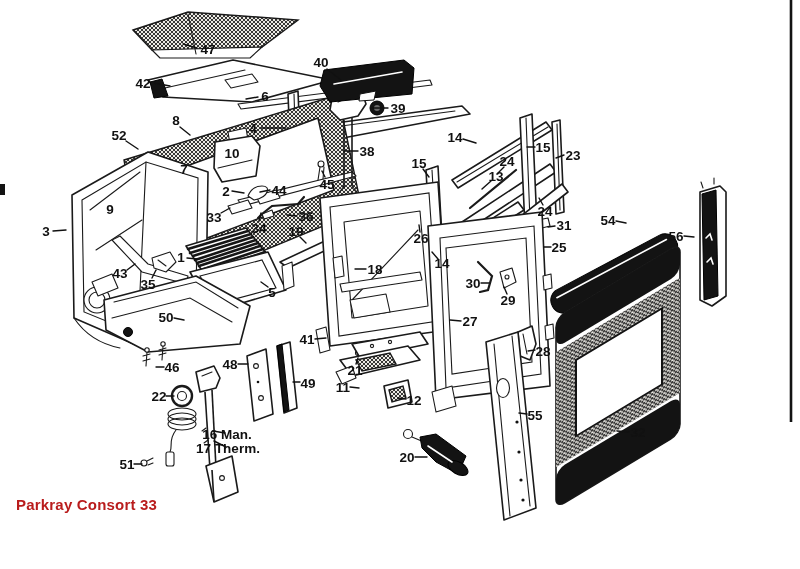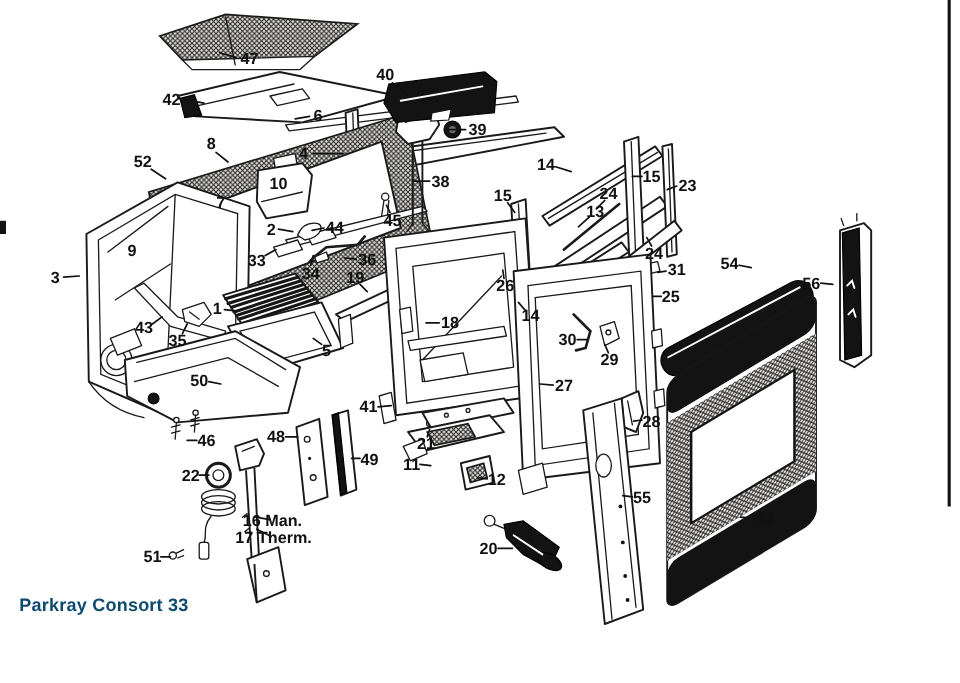--- a/index.html
+++ b/index.html
@@ -18,21 +18,21 @@
   .wire{fill:none;stroke:#1a1a1a;stroke-width:2.2;stroke-linecap:round;}
   .hl{stroke:#ffffff;stroke-width:1.6;fill:none;stroke-linecap:round;}
   text.plabel{
     font-family:"Liberation Sans",sans-serif;font-weight:bold;
     font-size:13.5px;fill:#111;text-anchor:middle;
   }
   line.leader{stroke:#111;stroke-width:1.4;stroke-linecap:round;}
   #title{
     position:absolute;left:16px;top:496px;
     font-family:"Liberation Sans",sans-serif;font-weight:bold;
-    font-size:15px;color:#0c4a6e;letter-spacing:.2px;
+    font-size:15px;color:#b91c1c;letter-spacing:.2px;
   }
 </style>
 </head>
 <body>
 
 <div id="stage">
 <svg id="diagram-svg" width="800" height="569" viewBox="0 0 800 569">
   <defs>
     <pattern id="xh" width="4" height="4" patternUnits="userSpaceOnUse">
       <rect width="4" height="4" fill="#eceae4"></rect>

